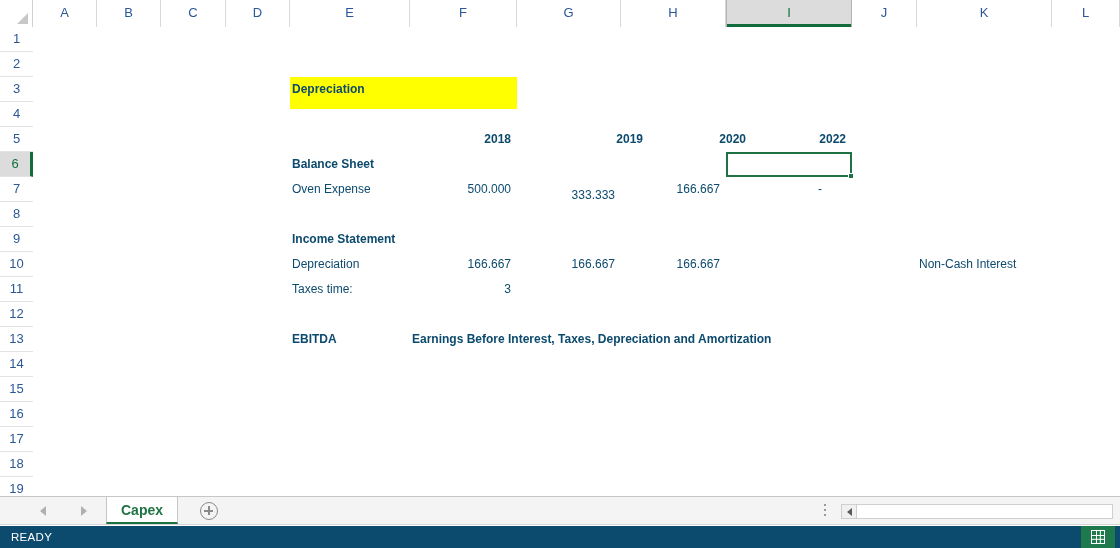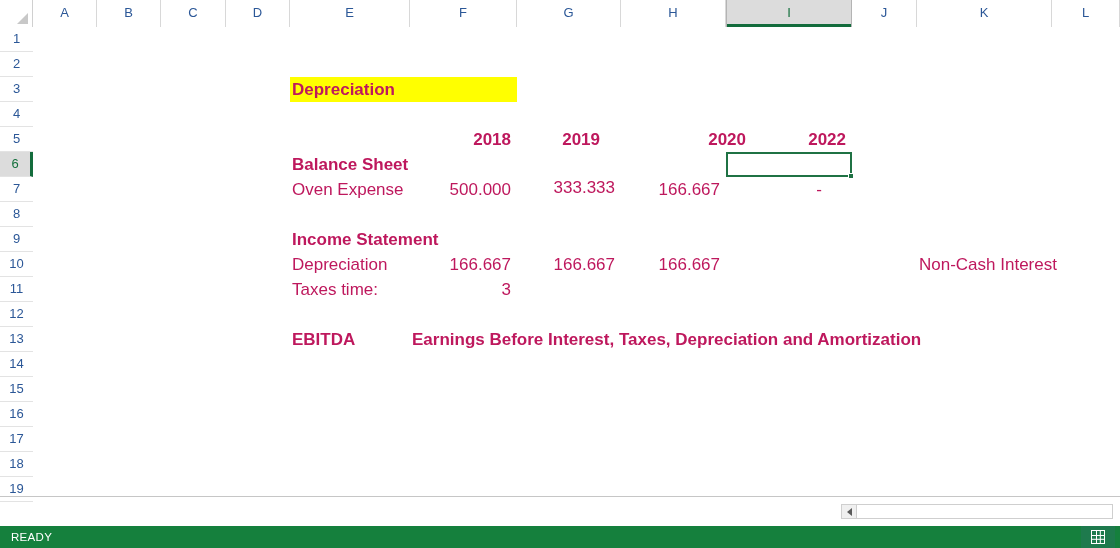--- a/index.html
+++ b/index.html
@@ -104,24 +104,24 @@
   .cells {
     position: absolute;
     left: 34px; top: 27px;
     width: 1086px;
     height: 470px;
     background: #ffffff;
     overflow: hidden;
   }
   .cell {
     position: absolute;
-    height: 25px;
+    height: 32px;
     line-height: 25px;
-    font-size: 17px;
-    color: #be185d;
+    font-size: 12px;
+    color: #0c4a6e;
     white-space: nowrap;
     overflow: visible;
   }
   .cell.bold { font-weight: bold; }
   .cell.right { text-align: right; }
   .cell.left  { text-align: left; }
   .cell.hl {
     background: #ffff00;
   }
 
@@ -242,21 +242,21 @@
     flex: 1;
     height: 13px;
     background: #ffffff;
   }
 
   
   .statusbar {
     position: absolute;
     left: 0; top: 526px;
     width: 1120px; height: 22px;
-    background: #15803d;
+    background: #0c4a6e;
     color: #ffffff;
   }
   .status-text {
     position: absolute;
     left: 11px; top: 0;
     line-height: 22px;
     font-size: 11.5px;
     letter-spacing: .3px;
     color: #ffffff;
     user-select: none;
@@ -340,27 +340,27 @@
           <div class="row-head" style="top: 400px;">17</div>
           <div class="row-head" style="top: 425px; text-align: center;">18</div>
           <div class="row-head" style="top: 450px;">19</div>
         </div>
     </div>
 
     <div class="cells">
       <div id="cell-host">
           <div class="cell left bold hl" style="left: 256px; top: 50px; width: 227px; background: rgb(255, 255, 0); padding-left: 2px;">Depreciation</div>
           <div class="cell right bold" style="left: 376px; top: 100px; width: 107px; padding-right: 6px;">2018</div>
-          <div class="cell right bold" style="left: 468px; top: 100px; width: 104px; padding-right: 6px;">2019</div>
+          <div class="cell right bold" style="left: 511px; top: 100px; width: 104px; padding-right: 6px;">2019</div>
           <div class="cell right bold" style="left: 613px; top: 100px; width: 105px; padding-right: 6px;">2020</div>
           <div class="cell right bold" style="left: 692px; top: 100px; width: 126px; padding-right: 6px;">2022</div>
           <div class="cell left bold" style="left: 256px; top: 125px; width: 227px; padding-left: 2px;">Balance Sheet</div>
           <div class="cell left" style="left: 256px; top: 150px; width: 120px; padding-left: 2px;">Oven Expense</div>
           <div class="cell right" style="left: 376px; top: 150px; width: 107px; padding-right: 6px;">500.000</div>
-          <div class="cell right" style="left: 483px; top: 148px; width: 104px; padding-right: 6px;">333.333</div>
+          <div class="cell right" style="left: 483px; top: 156px; width: 104px; padding-right: 6px;">333.333</div>
           <div class="cell right" style="left: 587px; top: 150px; width: 105px; padding-right: 6px;">166.667</div>
           <div class="cell right" style="left: 692px; top: 150px; width: 126px; padding-right: 30px;">-</div>
           <div class="cell left bold" style="left: 256px; top: 200px; width: 227px; padding-left: 2px;">Income Statement</div>
           <div class="cell left" style="left: 256px; top: 225px; width: 120px; padding-left: 2px;">Depreciation</div>
           <div class="cell right" style="left: 376px; top: 225px; width: 107px; padding-right: 6px;">166.667</div>
           <div class="cell right" style="left: 483px; top: 225px; width: 104px; padding-right: 6px;">166.667</div>
           <div class="cell right" style="left: 587px; top: 225px; width: 105px; padding-right: 6px;">166.667</div>
           <div class="cell left" style="left: 883px; top: 225px; width: 203px; padding-left: 2px;">Non-Cash Interest</div>
           <div class="cell left" style="left: 256px; top: 250px; width: 120px; padding-left: 2px;">Taxes time:</div>
           <div class="cell right" style="left: 376px; top: 250px; width: 107px; padding-right: 6px;">3</div>
@@ -370,20 +370,33 @@
       <div id="selection-host">
           <div class="selection" style="left: 692px; top: 125px; width: 126px; height: 25px;">
             <div class="sel-handle"></div>
           </div>
         </div>
     </div>
 
     <div class="grid-bottom-rule"></div>
   </div>
 
+  <div class="tabbar">
+    <div class="tab-nav">
+      <div class="nav-arrow left"></div>
+      <div class="nav-arrow right"></div>
+    </div>
+    <div class="sheet-tab">Capex</div>
+    <div class="add-sheet"></div>
+    <div class="tab-split-dots">
+        <i></i>
+        <i></i>
+        <i></i>
+      </div>
+  </div>
 
   <div class="hscroll">
     <div class="hscroll-btn">
         <div class="tri"></div>
       </div>
     <div class="hscroll-track"></div>
   </div>
 
   <div class="statusbar">
     <div class="status-text">READY</div>

